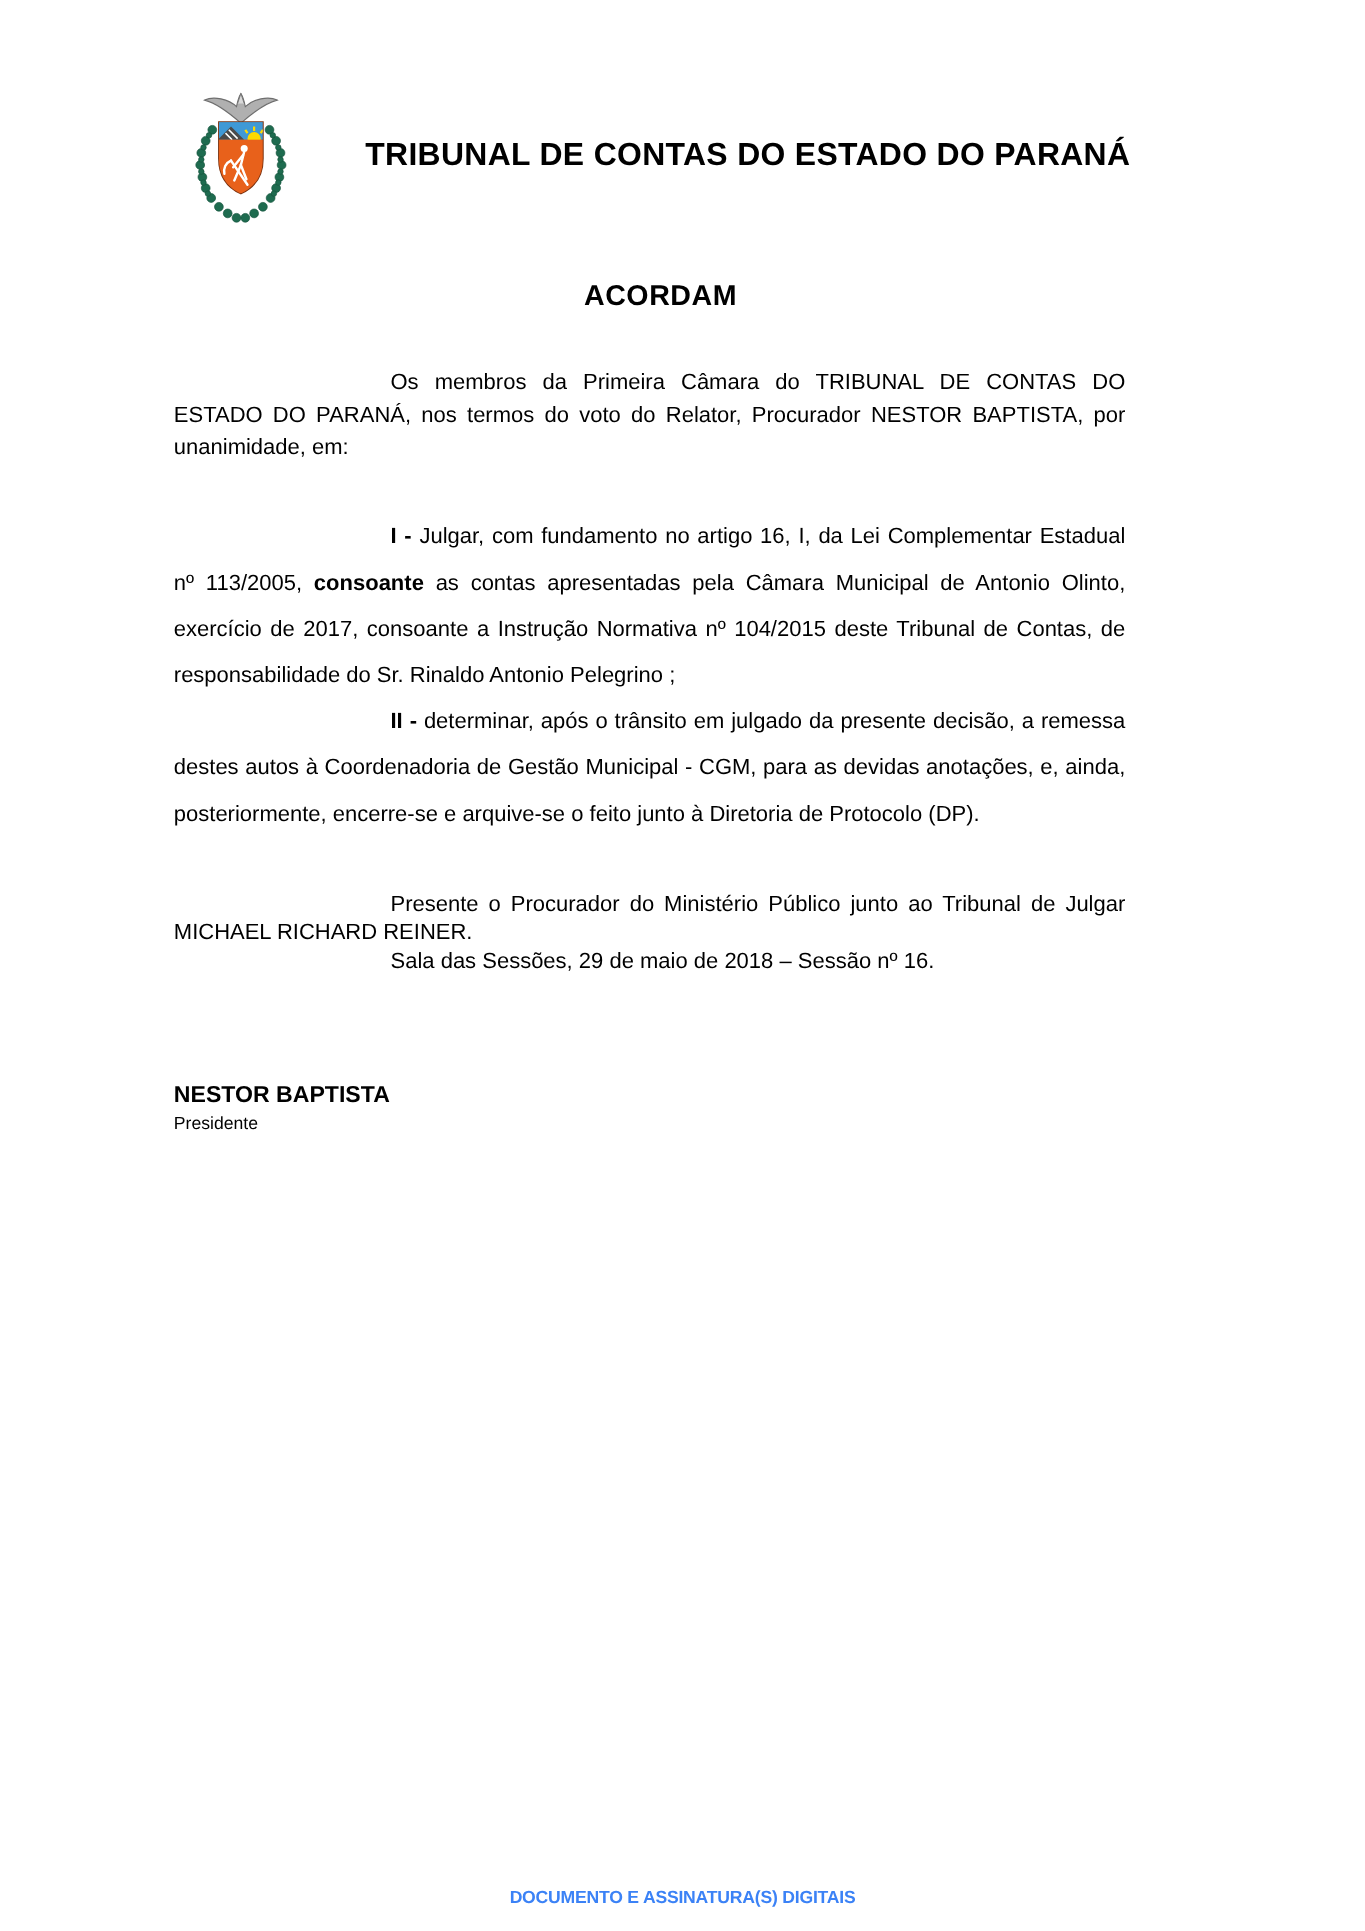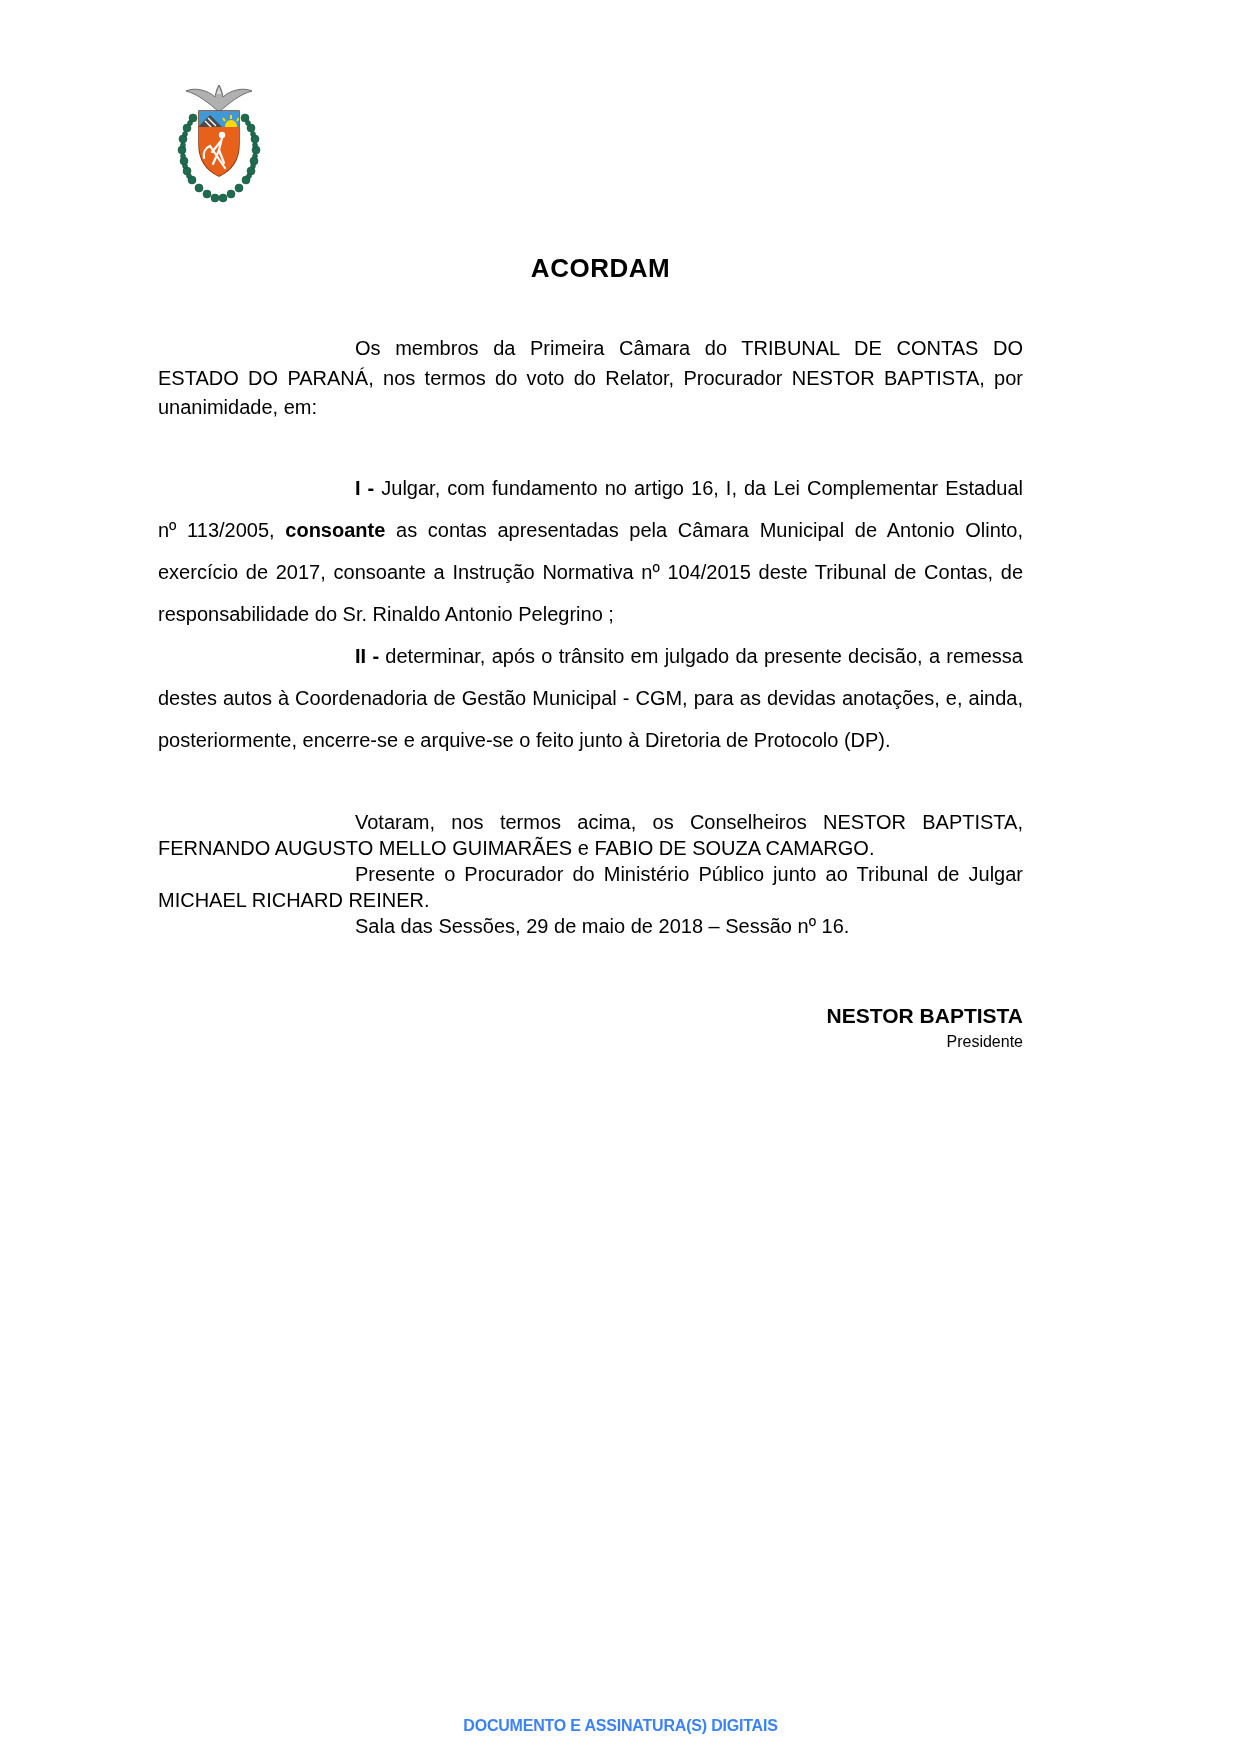--- a/index.html
+++ b/index.html
@@ -61,22 +61,22 @@
   }
   .mt-item { margin-top: 44px; }
   .votes { margin-top: 48px; }
   .p-vote {
     font-size: 20px;
     line-height: 26px;
     text-align: justify;
     text-indent: 197px;
   }
   .signature {
-    margin-top: 64px;
-    text-align: right;
+    margin-top: 96px;
+    text-align: left;
     line-height: 26px;
   }
   .sig-name { font-size: 21px; font-weight: bold; }
   .sig-role { font-size: 16px; }
 
   .footer {
     position: absolute;
     left: 0;
     right: 0;
     bottom: 16px;
@@ -155,33 +155,33 @@
             <circle cx="50" cy="57" r="3.2" fill="#ffffff" stroke="none"></circle>
             <path d="M50,60 L47,72"></path>
             <path d="M47,72 L41,86"></path>
             <path d="M47,72 L52,85"></path>
             <path d="M49,63 L40,74"></path>
             <path d="M38,68 L53,90"></path>
             <path d="M38,68 C33,70 31,75 32,80"></path>
           </g>
         </g>
       </svg>
+      <h1 class="doc-title">TRIBUNAL DE CONTAS DO ESTADO DO PARANÁ</h1>
     </div>
 
 
     <p class="acordam">ACORDAM</p>
 
     <p class="p-open">Os membros da Primeira Câmara do TRIBUNAL DE CONTAS DO ESTADO DO PARANÁ, nos termos do voto do Relator, Procurador NESTOR BAPTISTA, por unanimidade, em:</p>
 
     <p class="p-item mt-item"><b>I -</b><span> Julgar, com fundamento no artigo 16, I, da Lei Complementar Estadual nº 113/2005, </span><b>consoante</b><span> as contas apresentadas pela Câmara Municipal de Antonio Olinto, exercício de 2017, consoante a Instrução Normativa nº 104/2015 deste Tribunal de Contas, de responsabilidade do Sr. Rinaldo Antonio Pelegrino ;</span></p>
 
     <p class="p-item"><b>II -</b><span> determinar, após o trânsito em julgado da presente decisão, a remessa destes autos à Coordenadoria de Gestão Municipal - CGM, para as devidas anotações, e, ainda, posteriormente, encerre-se e arquive-se o feito junto à Diretoria de Protocolo (DP).</span></p>
 
     <div class="votes">
-      <p class="p-vote">Votaram, nos termos acima, os Conselheiros NESTOR BAPTISTA, FERNANDO AUGUSTO MELLO GUIMARÃES e FABIO DE SOUZA CAMARGO.</p>
       <p class="p-vote">Presente o Procurador do Ministério Público junto ao Tribunal de Julgar MICHAEL RICHARD REINER.</p>
       <p class="p-vote">Sala das Sessões, 29 de maio de 2018 – Sessão nº 16.</p>
     </div>
 
     <div class="signature">
       <div class="sig-name">NESTOR BAPTISTA</div>
       <div class="sig-role">Presidente</div>
     </div>
 
   </div>

